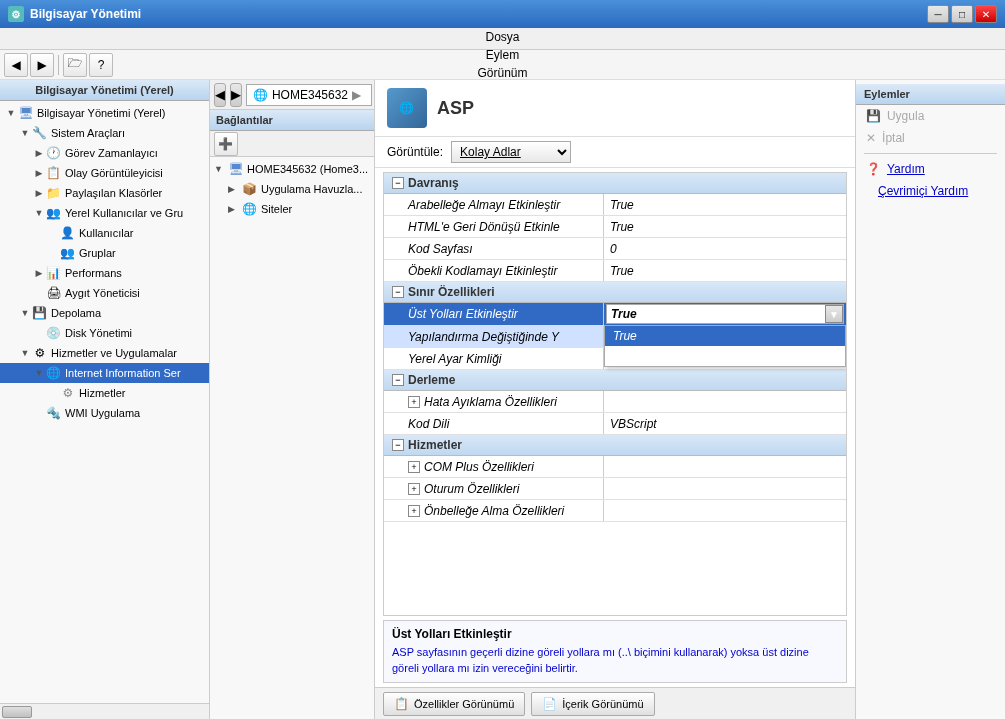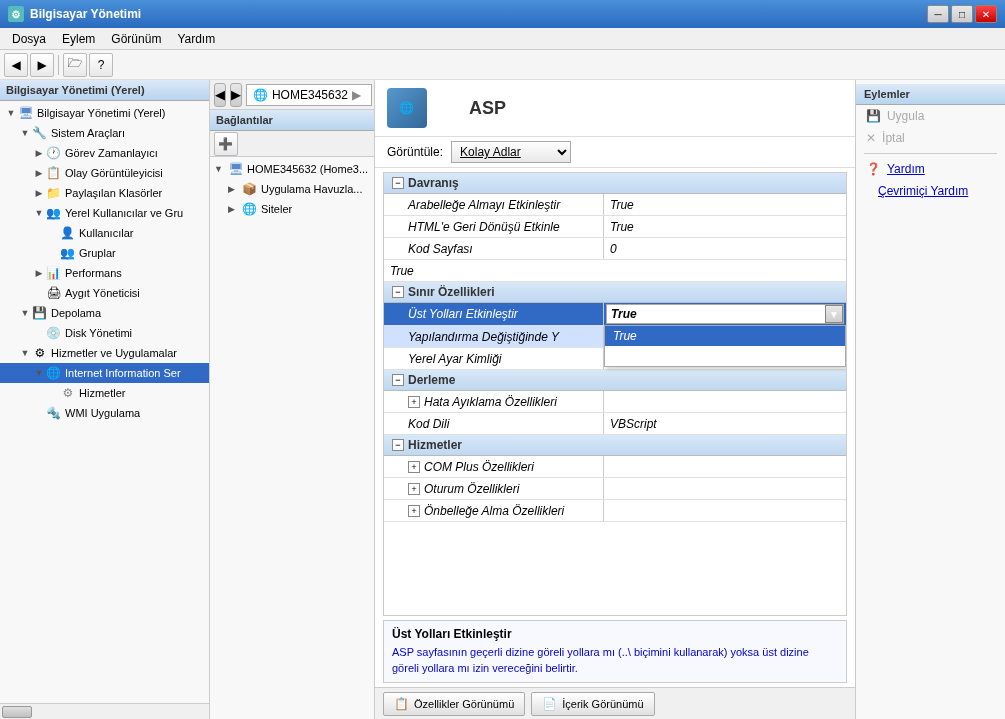--- a/index.html
+++ b/index.html
@@ -51,20 +51,21 @@
     .title-btn.close { background: linear-gradient(to bottom, #f44, #c00); color: white; }
 
     
     .menu-bar {
       background: #f0f0f0;
       height: 22px;
       display: flex;
       align-items: center;
       padding: 0 4px;
       border-bottom: 1px solid #ccc;
+      flex-direction: column;
     }
     .menu-item {
       padding: 2px 8px;
       cursor: pointer;
       font-size: 12px;
     }
 
     
     .toolbar {
       background: #f5f5f5;
@@ -94,20 +95,21 @@
     }
 
     
     .tree-panel {
       width: 210px;
       background: #f8f8f8;
       border-right: 1px solid #ccc;
       overflow: hidden;
       display: flex;
       flex-direction: column;
+      text-align: center;
     }
     .tree-header {
       background: linear-gradient(to bottom, #dce9f7, #b8d4f0);
       padding: 4px 6px;
       font-size: 11px;
       font-weight: bold;
       color: #333;
       border-bottom: 1px solid #aaa;
     }
     .tree-content {
@@ -228,21 +230,21 @@
       border-bottom: 1px solid #ddd;
     }
     .asp-icon {
       width: 40px; height: 40px;
       background: linear-gradient(135deg, #5599cc, #336699);
       border-radius: 4px;
       display: flex; align-items: center; justify-content: center;
       color: white; font-size: 18px; font-weight: bold;
     }
     .asp-title {
-      font-size: 18px; font-weight: bold; color: #333; margin-left: 32px;
+      font-size: 18px; font-weight: bold; color: #333;
     }
     .view-row {
       display: flex;
       align-items: center;
       padding: 4px 12px;
       border-bottom: 1px solid #ddd;
       gap: 8px;
     }
     .view-select {
       height: 22px;
@@ -643,20 +645,21 @@
       </div>
       <div class="prop-row">
         <div class="prop-name">HTML'e Geri Dönüşü Etkinle</div>
         <div class="prop-value">True</div>
       </div>
       <div class="prop-row">
         <div class="prop-name">Kod Sayfası</div>
         <div class="prop-value">0</div>
       </div>
       <div class="prop-row">
+        <div class="prop-name">Öbekli Kodlamayı Etkinleştir</div>
         <div class="prop-value">True</div>
       </div>
 
       <div class="prop-section-header">
         <div class="prop-expand-btn">−</div>
         <span>Sınır Özellikleri</span>
       </div>
 
       <div class="prop-row selected" style="position:relative;">
         <div class="prop-name" style="color:white;">Üst Yolları Etkinleştir</div>

